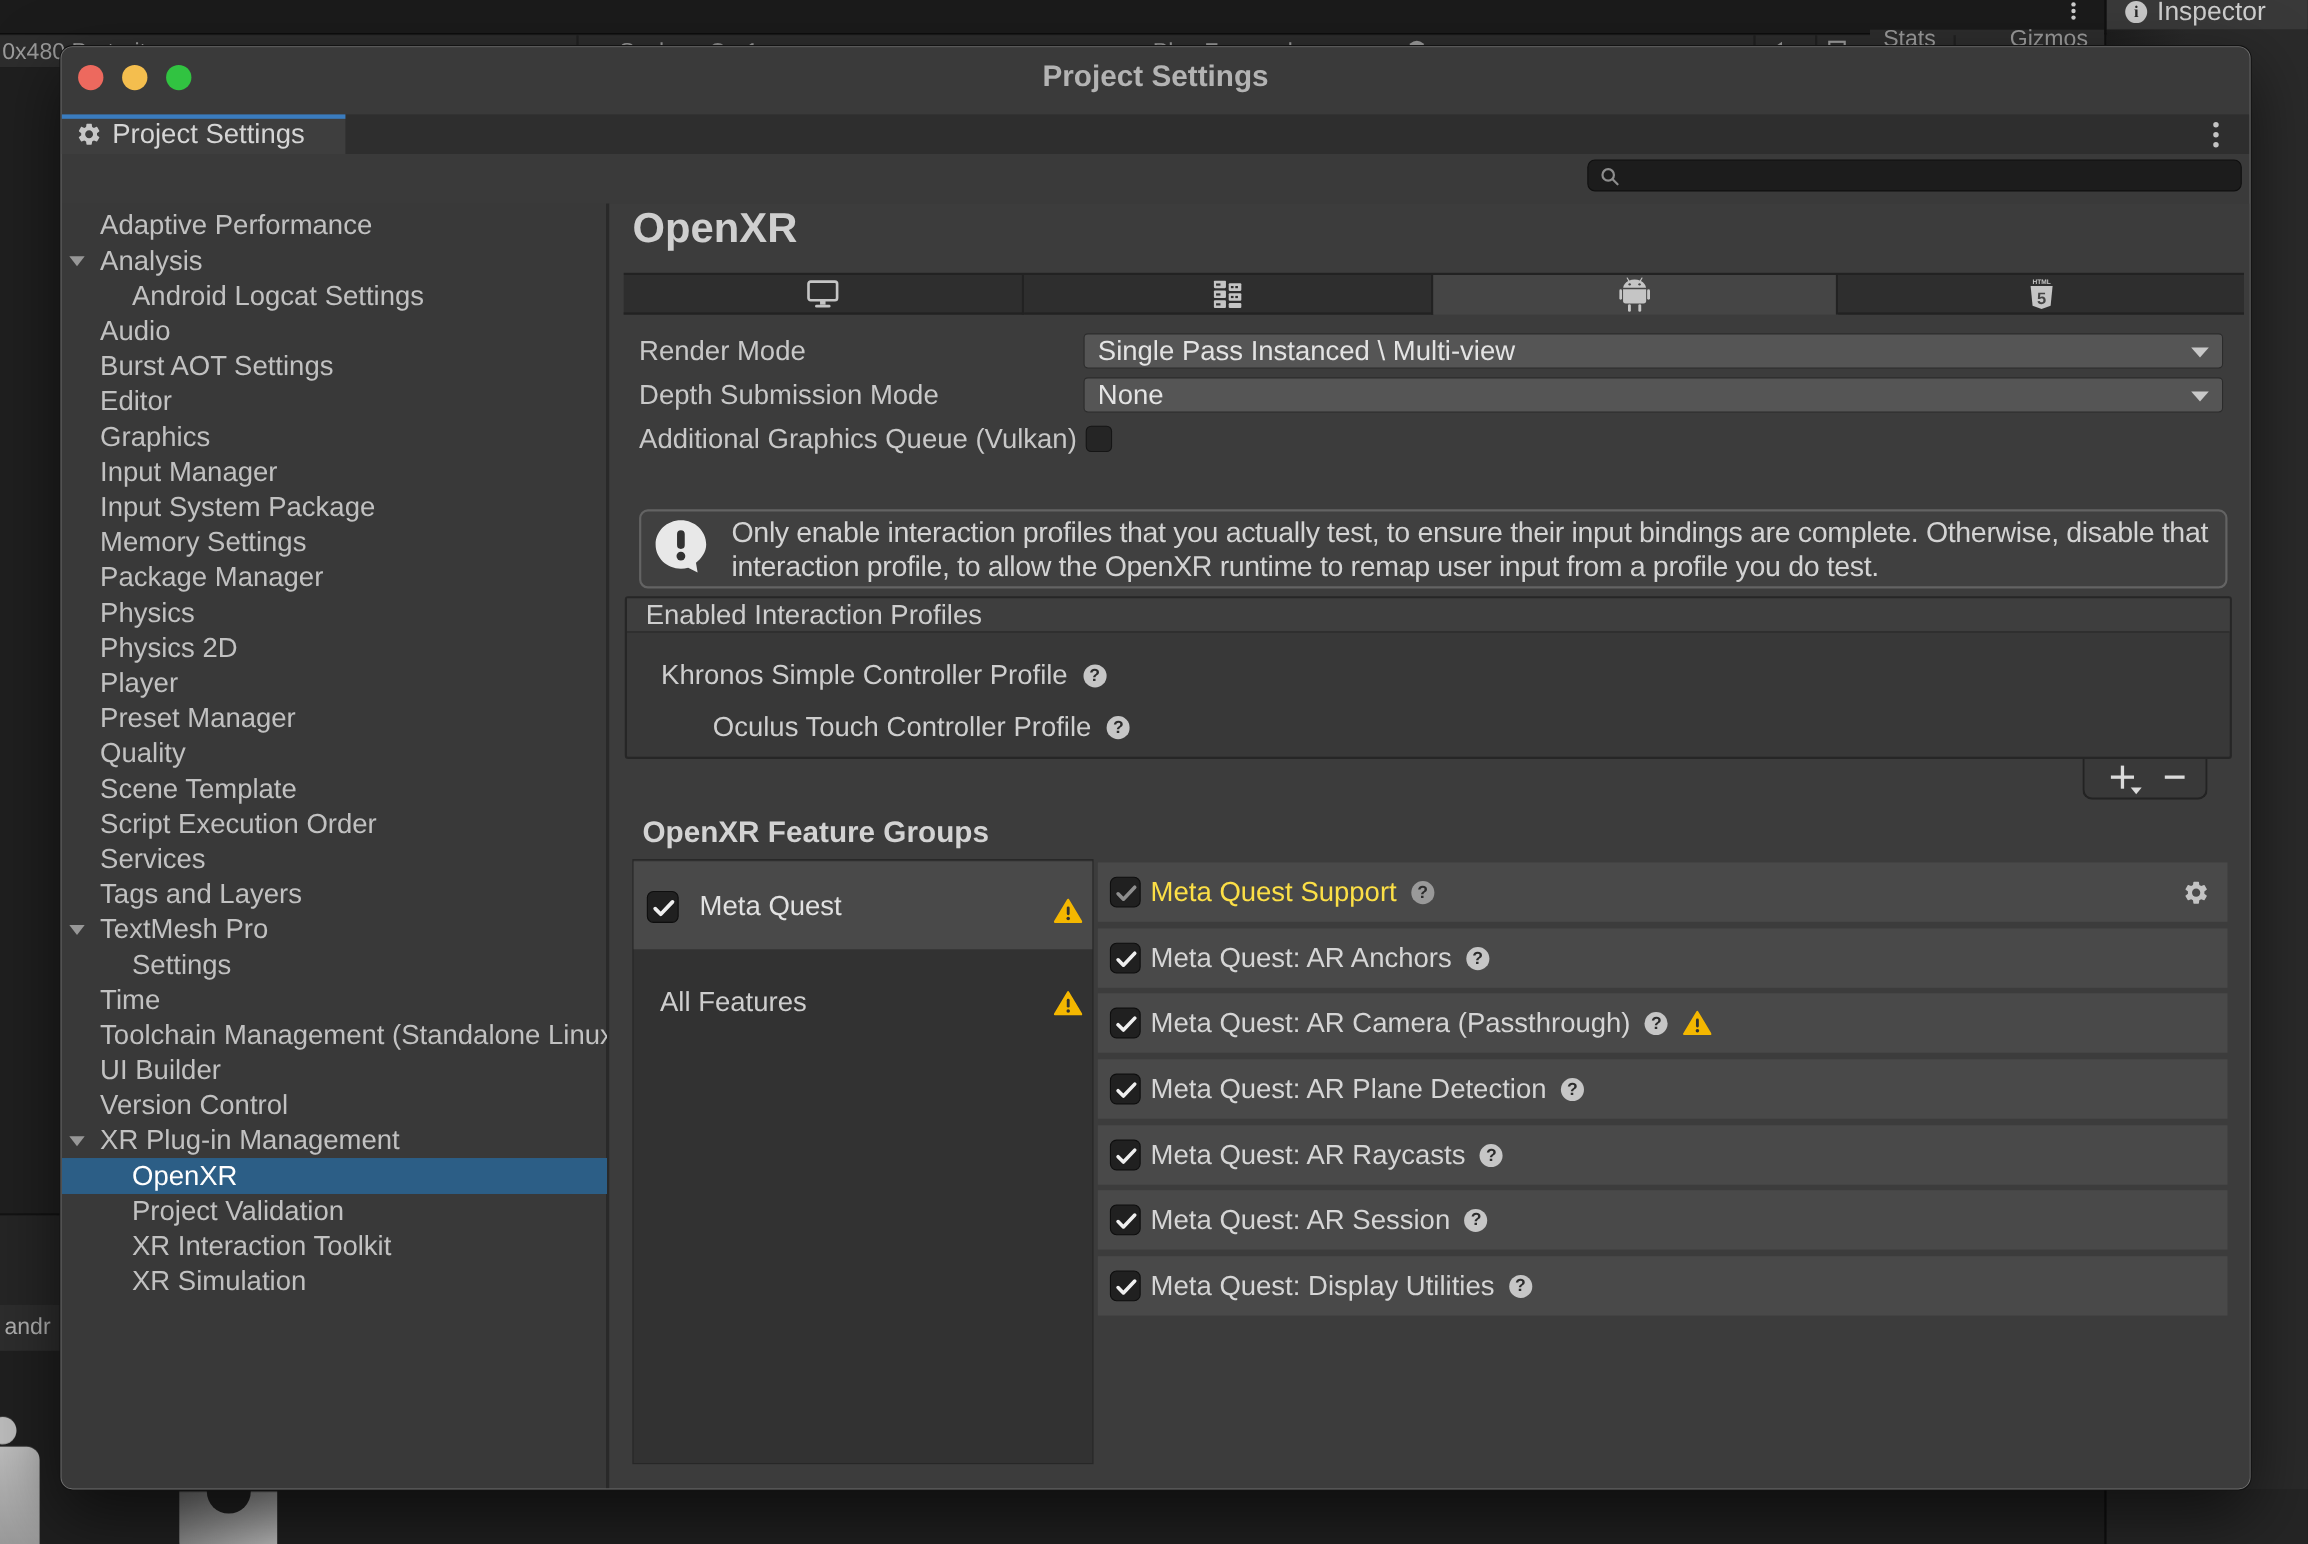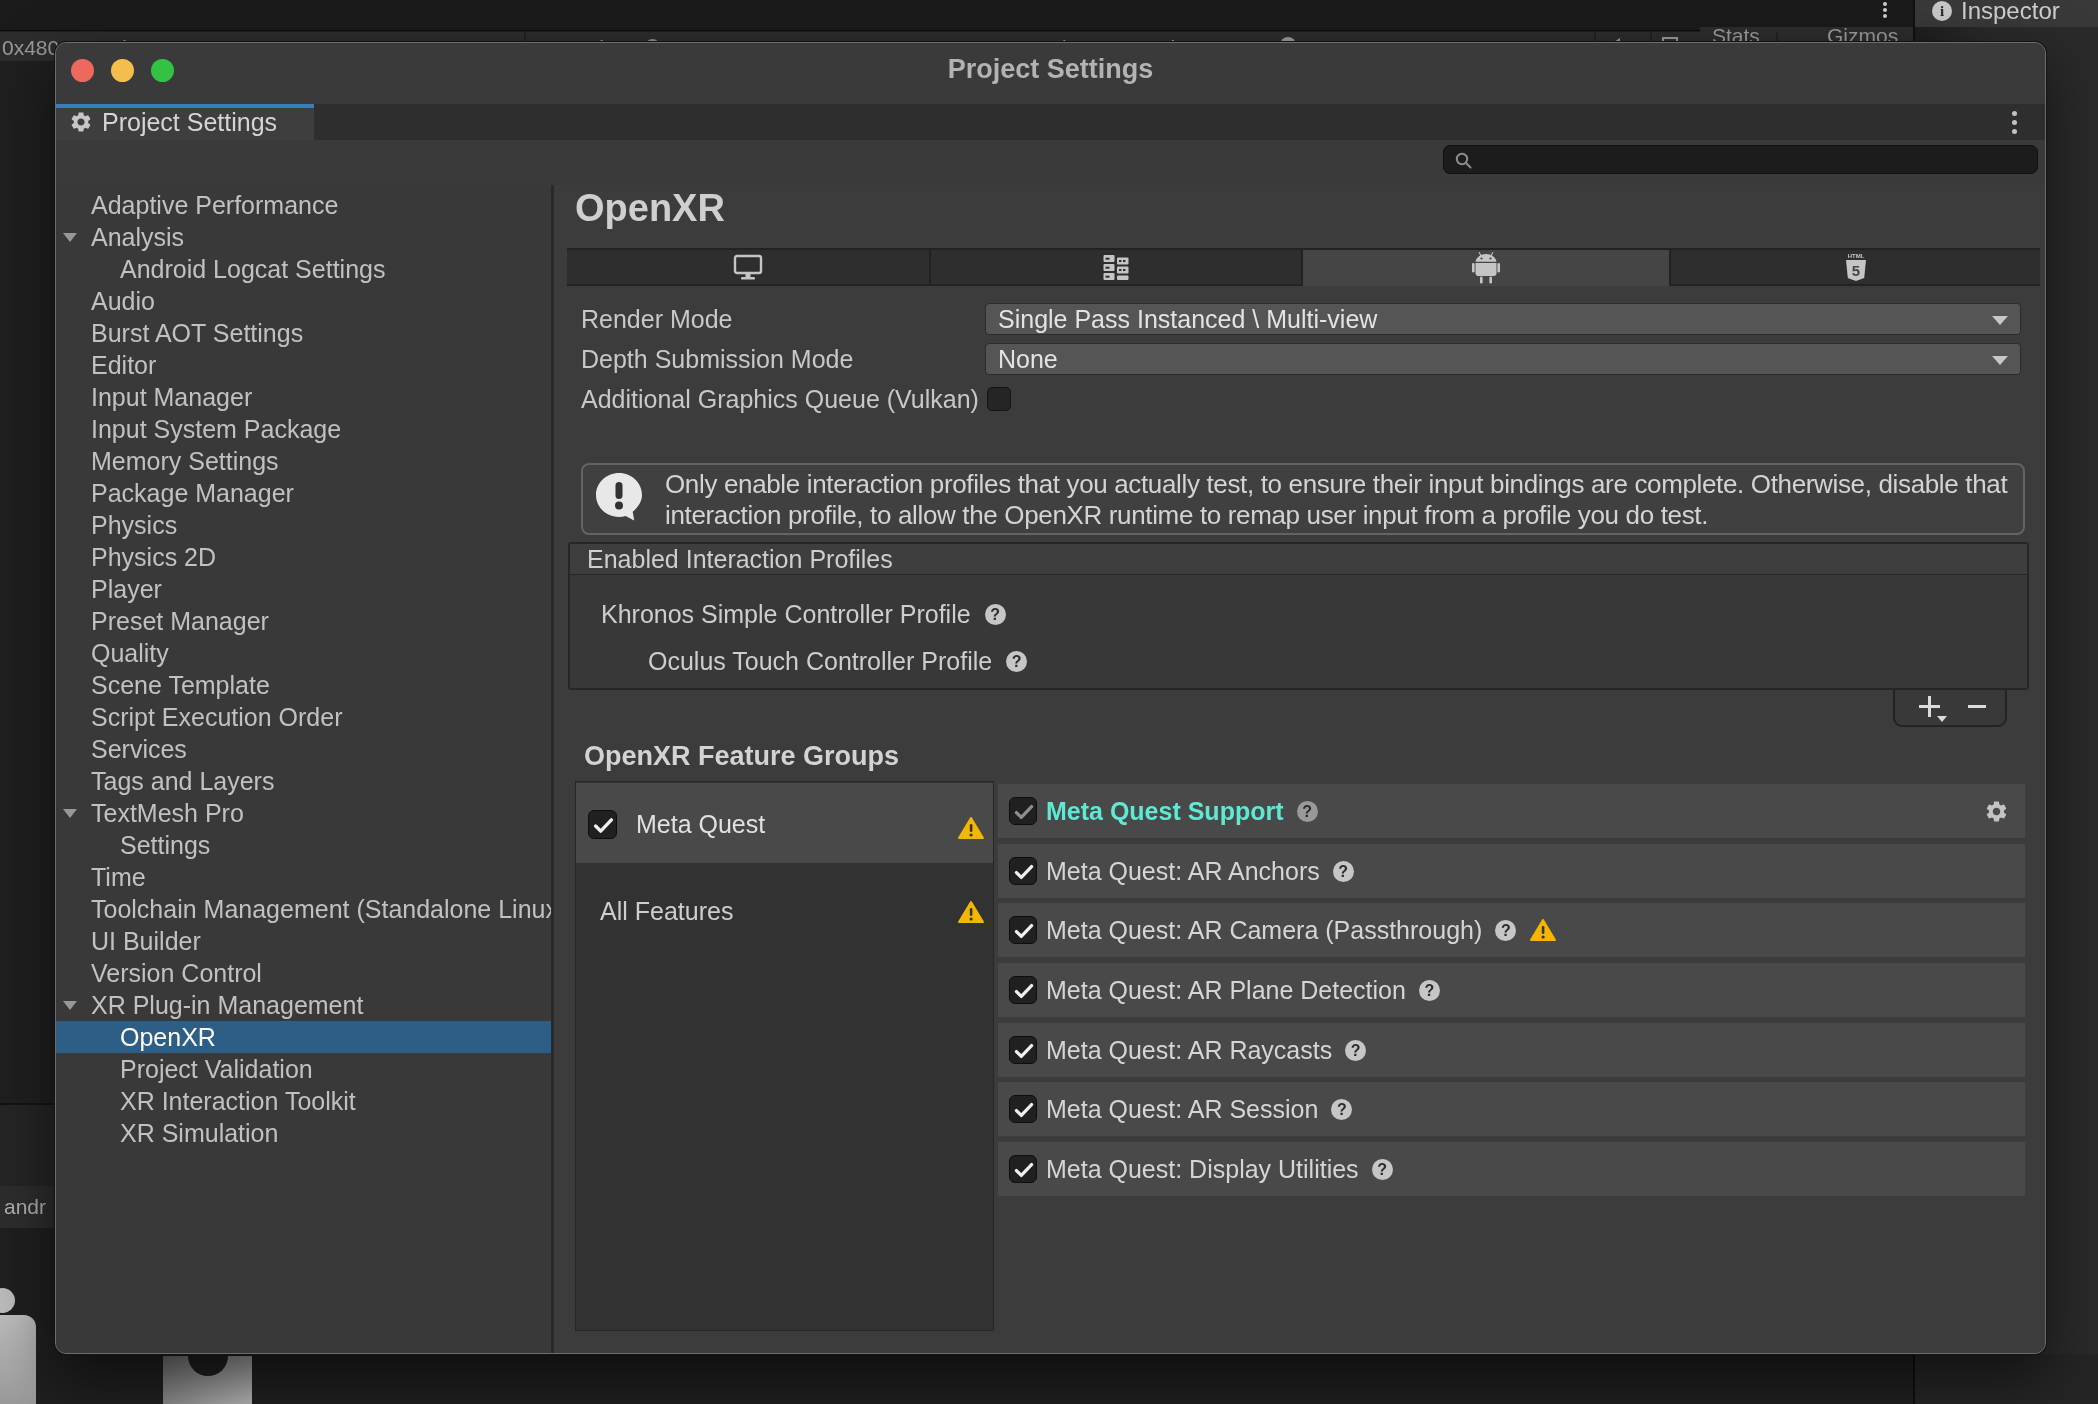--- a/index.html
+++ b/index.html
@@ -78,21 +78,21 @@
 #grouprow1 { position:absolute; left:0; top:1px; width:417px; height:80px; background:#4a4a4a; }
 #grouprow2 { position:absolute; left:0; top:81px; width:417px; height:80px; }
 
 .cbox { position:absolute; background:#212121; border:1px solid #0f0f0f; border-radius:6px; }
 .warntri { position:absolute; width:26px; height:24px; }
 
 .frow { position:absolute; left:444px; width:1027px; height:54px; background:#4a4a4a; display:flex; align-items:center; }
 .frow .fcb { flex:none; width:28px; height:28px; margin-left:11px; background:#212121; border:1px solid #0f0f0f; border-radius:6px; position:relative; }
 .frow .ftxt { font-size:25px; color:#d6d6d6; margin-left:9px; white-space:nowrap; }
 .frow .qicon { margin-left:13px; }
-.frow.dim .ftxt { color:#5eead4;font-weight:bold; }
+.frow.dim .ftxt { color:#fde047; }
 .frow.dim .qicon { background:#9a9a9a; }
 .fcb svg, .cbox svg { position:absolute; left:1px; top:1px; }
 </style>
 </head>
 <body>
 
 <div class="abs" id="bgtop1"></div>
 <div class="abs" id="bgtop2"></div>
 <div class="bgtxt" style="left:2px; top:36px;">0x480 Portrait</div>
 <div class="bgsep" style="left:524px;"></div>
@@ -163,20 +163,21 @@
   </div>
 
   <div class="abs" id="sidebar">
     <div style="height:4px;"></div>
     <div class="srow">Adaptive Performance</div>
     <div class="srow"><span class="fold"></span>Analysis</div>
     <div class="srow child">Android Logcat Settings</div>
     <div class="srow">Audio</div>
     <div class="srow">Burst AOT Settings</div>
     <div class="srow">Editor</div>
+    <div class="srow">Graphics</div>
     <div class="srow">Input Manager</div>
     <div class="srow">Input System Package</div>
     <div class="srow">Memory Settings</div>
     <div class="srow">Package Manager</div>
     <div class="srow">Physics</div>
     <div class="srow">Physics 2D</div>
     <div class="srow">Player</div>
     <div class="srow">Preset Manager</div>
     <div class="srow">Quality</div>
     <div class="srow">Scene Template</div>

